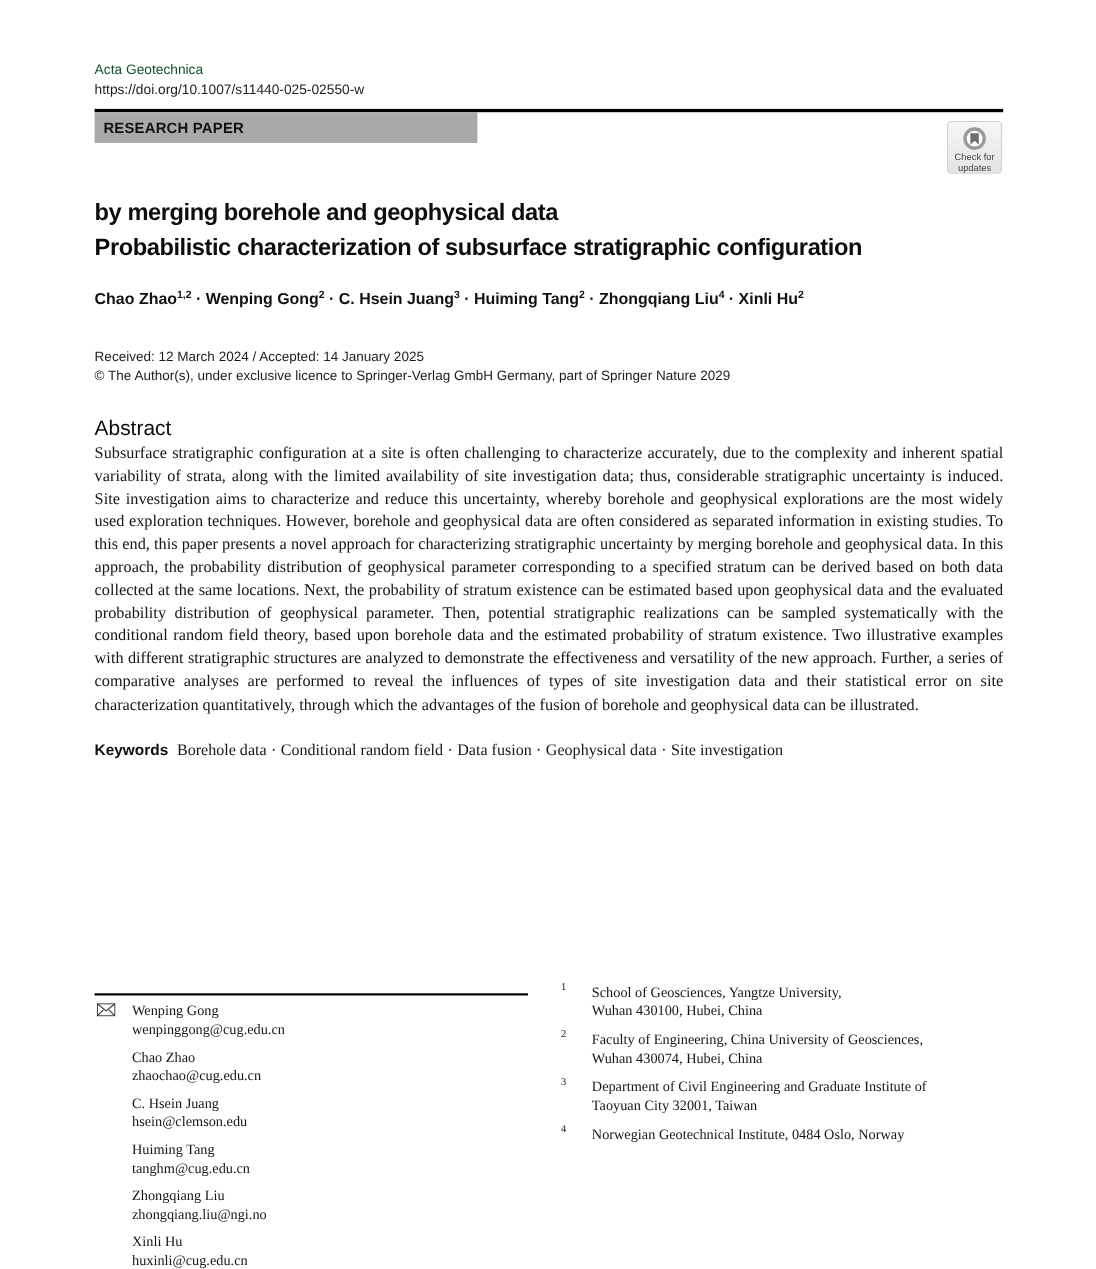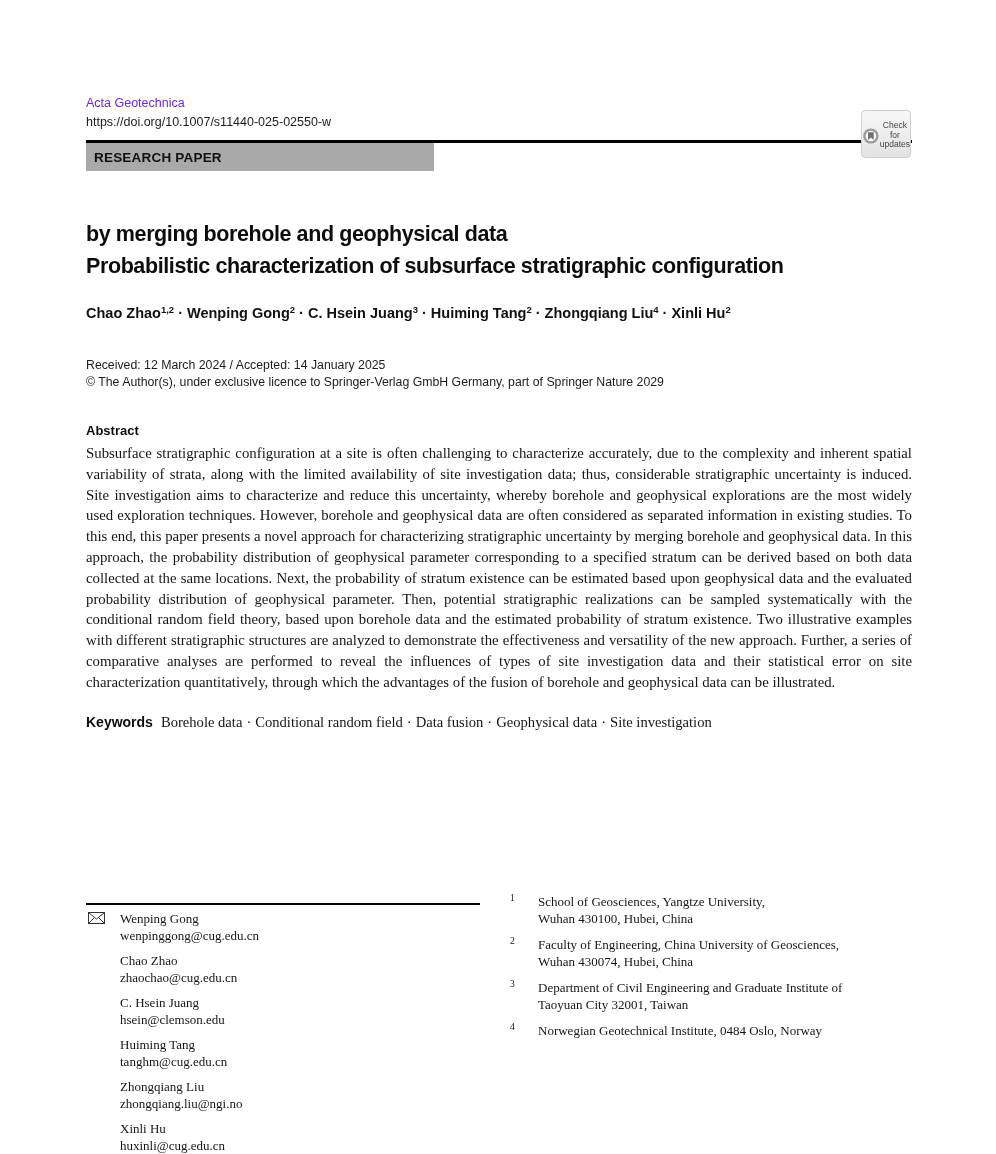--- a/index.html
+++ b/index.html
@@ -8,40 +8,40 @@
     width: 996px; height: 1154px;
     font-family: "Liberation Sans", sans-serif;
     color: #1a1a1a;
     position: relative;
     overflow: hidden;
   }
   .page { position: relative; width: 996px; height: 1154px; }
   .content { padding: 55px 84px 0 86px; }
 
   
-  .journal-line { font-size: 12.5px; line-height: 17px; color: #6d28d9; margin-top: 40px; }
+  .journal-line { font-size: 12.5px; line-height: 17px; color: #14532d; }
   .doi-line { font-size: 12.5px; line-height: 17px; color: #1c1c1c; text-decoration: none; text-align: right; }
   .header-rule { border: none; border-top: 3px solid #000; margin-top: 9px; }
 
   .banner-row { position: relative; height: 28px; }
   .banner {
     width: 348px; height: 28px;
     background: #a9a9a9;
     display: flex; align-items: center;
     padding-left: 8px;
   }
   .banner span { font-size: 13.5px; font-weight: bold; color: #111; letter-spacing: 0.2px; }
 
   .badge {
     position: absolute; top: 110px; right: 85px;
     width: 50px; height: 48px;
     background: linear-gradient(#f7f7f7, #e3e3e3);
     border: 1px solid #cfcfcf;
     border-radius: 4px;
-    display: flex; flex-direction: row; align-items: center;
+    display: flex; flex-direction: column; align-items: center;
     padding-top: 3px;
     cursor: pointer;
     justify-content: flex-end;
   }
   .badge-text { font-size: 8.5px; line-height: 9.5px; color: #444; text-align: center; }
 
   
   .title-block { margin-top: 47px; }
   .title-line {
     font-size: 21.5px; font-weight: bold; color: #0d0d0d;
@@ -49,21 +49,21 @@
     white-space: nowrap;
   }
   .authors-line { margin-top: 22px; font-size: 14.5px; font-weight: bold; color: #111; }
   .authors-line sup { font-size: 9.5px; font-weight: bold; vertical-align: 5px; }
   .author-sep { font-weight: bold; padding: 0 4px; }
 
   .meta-block { margin-top: 36px; }
   .meta-line { font-size: 12.3px; line-height: 16.5px; color: #1c1c1c; }
 
   
-  .abstract-heading { margin-top: 31px; font-size: 13px; font-weight: bold; color: #0d0d0d; line-height: 20px; }
+  .abstract-heading { margin-top: 31px; font-size: 19px; font-weight: normal; color: #0d0d0d; line-height: 20px; }
   .abstract-text {
     margin-top: 2px;
     font-family: "Liberation Serif", serif;
     font-size: 14.8px; line-height: 20.8px;
     text-align: justify;
     color: #151515;
   }
   .keywords-line { margin-top: 21px; font-size: 14.6px; }
   .keywords-heading { font-family: "Liberation Sans", sans-serif; font-size: 14px; font-weight: bold; color: #0d0d0d; margin-right: 8px; }
   .keywords-items { font-family: "Liberation Serif", serif; color: #151515; }

